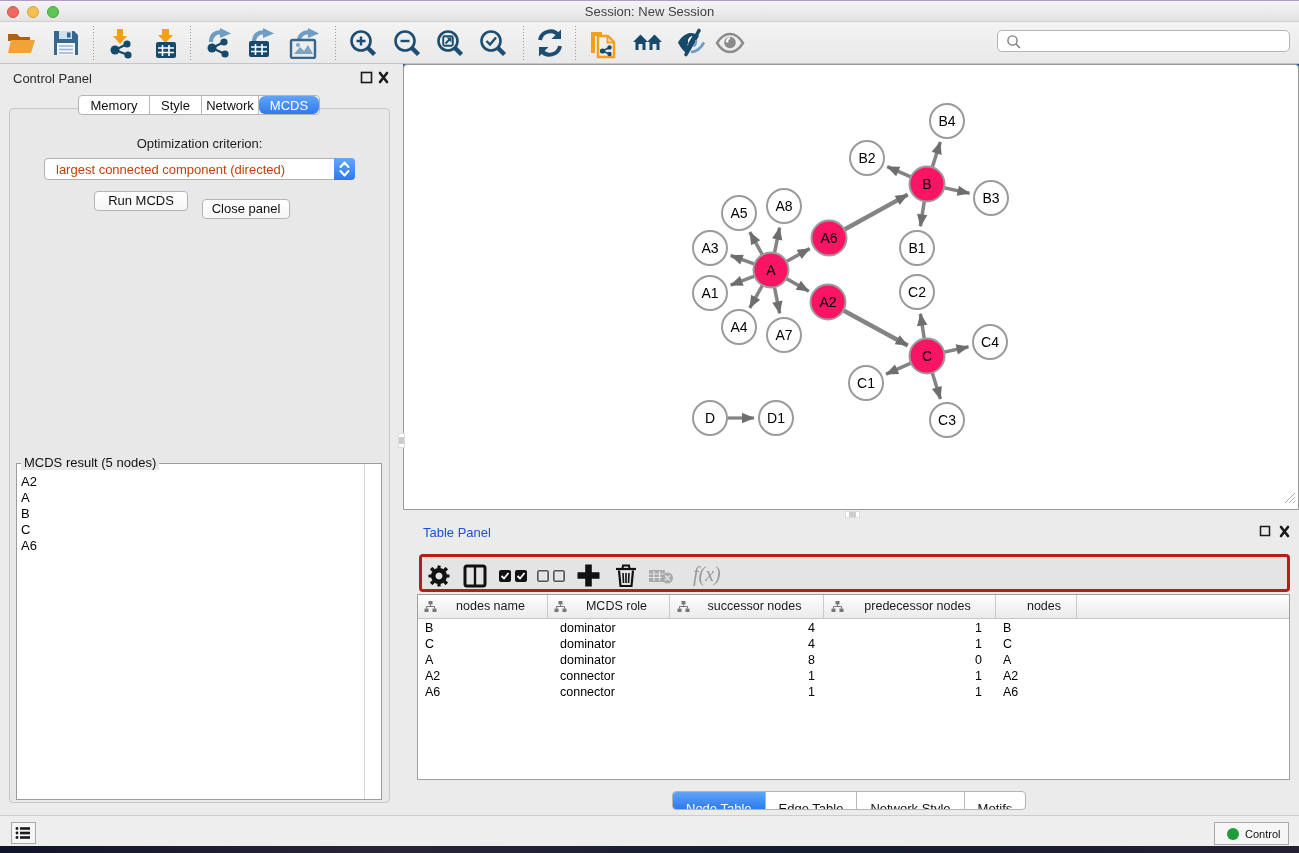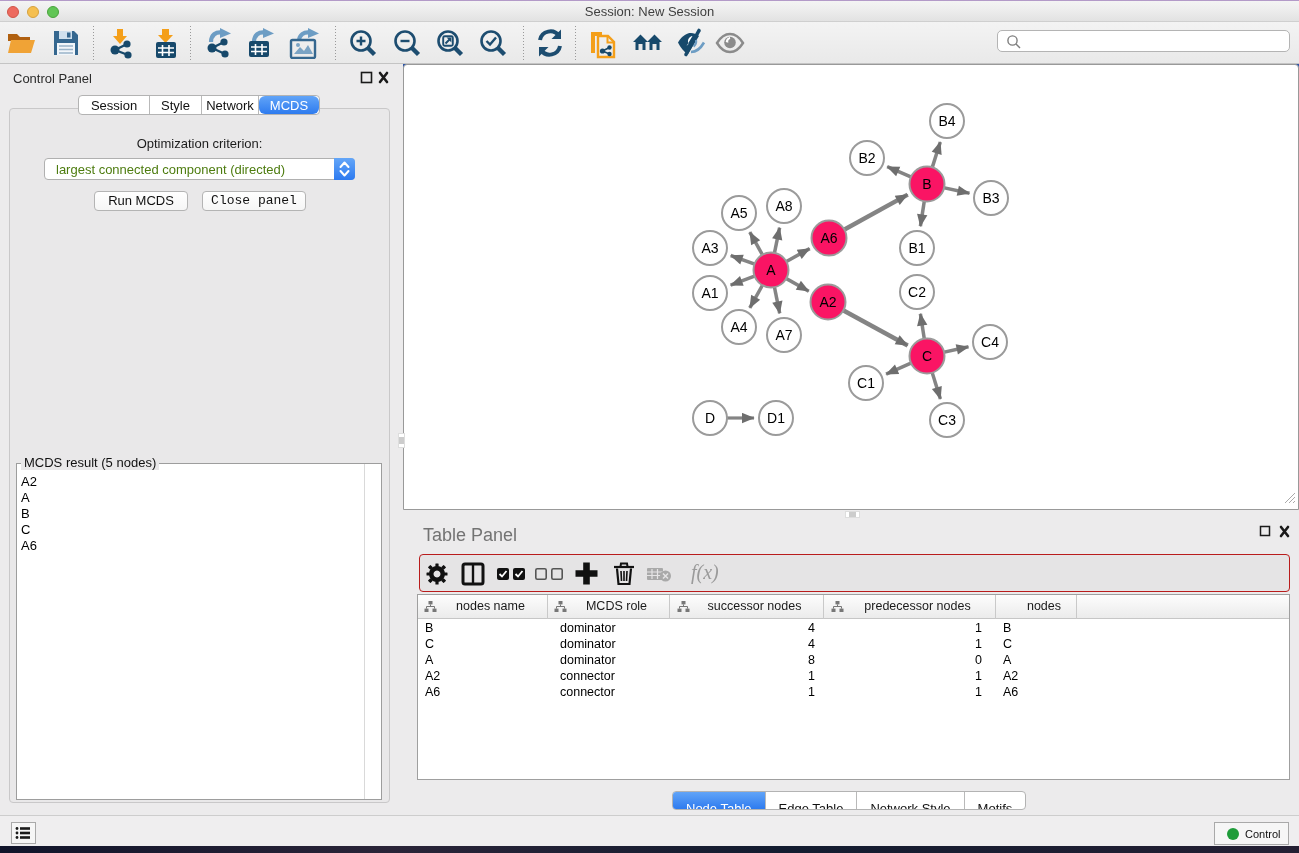--- a/index.html
+++ b/index.html
@@ -27,21 +27,21 @@
   border:1px solid #c9c8c9; border-radius:4px; }
 #cp-tabs { left:78px; top:95px; height:20px; display:flex; border:1px solid #b3b3b3;
   border-radius:4px; background:#fff; overflow:hidden; font-size:13px; }
 #cp-tabs .seg { padding:0; line-height:19px; color:#111; border-right:1px solid #b9b9b9; text-align:center;}
 #cp-tabs .seg:nth-child(1){width:71px} #cp-tabs .seg:nth-child(2){width:52px}
 #cp-tabs .seg:nth-child(3){width:57px} #cp-tabs .seg:nth-child(4){width:60px}
 #cp-tabs .seg:last-child { border-right:none; }
 #cp-tabs .sel { background:linear-gradient(180deg,#61a4f8,#2e7bef); color:#fff;border-radius:6px; }
 .cp-label { left:0; top:136px; width:399px; text-align:center; font-size:13px; color:#1c1c1c; }
 #dropdown { left:44px; top:158px; width:311px; height:22px; background:#fff;
-  border:1px solid #b0b0b0; border-radius:4px; font-size:13px; color:#4d7c0f; }
+  border:1px solid #b0b0b0; border-radius:4px; font-size:13px; color:#c2410c; }
 #dropdown .txt { position:absolute; left:11px; top:3px; }
 #dropdown .step { position:absolute; right:-1px; top:-1px; width:21px; height:22px;
   background:linear-gradient(180deg,#64a6f8,#2d7af0); border-radius:0 4px 4px 0; }
 .btn { position:absolute; height:20px; background:linear-gradient(180deg,#ffffff,#f6f6f6);
   border:1px solid #b4b4b4; border-radius:4px; font-size:13px; color:#111;
   text-align:center; line-height:18px; }
 
 #mcds-box { left:16px; top:463px; width:366px; height:337px; border:1px solid #9d9d9d; background:#fff; }
 #mcds-legend { left:21px; top:455px; background:#e9e8e9; padding:0 3px; font-size:13px; color:#111; }
 #mcds-list { left:21px; top:474px; width:346px; font-size:13px; color:#000; line-height:16px; }
@@ -49,23 +49,23 @@
 
 #nw { left:403px; top:64px; width:896px; height:446px; background:#fff;
   border:1px solid #999; border-radius:4px 4px 0 0; }
 #nw-titlebar { position:absolute; left:0; top:0; width:100%; height:21px;
   background:linear-gradient(180deg,#f1f1f1 0%,#ebebeb 50%,#dcdcdc 100%);
   border-bottom:1px solid #b6b6b6; border-radius:4px 4px 0 0; }
 #nw-titlebar .title { width:100%; text-align:center; font-size:12.5px; color:#3c3c3c; line-height:21px; }
 .slight { width:11px; height:11px; border-radius:50%; top:5px; }
 #nw-canvas { position:absolute; left:2px; top:22px; width:891px; height:422px; background:#fff; }
 
-#tp-title { left:423px; top:525px; font-size:18px; color:#737373; }
+#tp-title { left:423px; top:525px; font-size:13px; color:#1d4ed8; }
 #tp-toolbar { left:419px; top:554px; width:871px; height:38px; background:#e5e4e5;
-  border:1px solid #b91c1c; border-radius:4px; }
+  border:3px solid #b91c1c; border-radius:4px; }
 #tp-table { left:417px; top:594px; width:873px; height:186px; background:#fff; border:1px solid #9f9f9f; }
 #tp-header { position:absolute; left:0; top:0; width:100%; height:24px;
   background:linear-gradient(180deg,#fdfdfd,#ebebeb); border-bottom:1px solid #c6c6c6;
   font-size:12.5px; color:#1a1a1a; }
 .hcol { position:absolute; top:0; height:24px; border-right:1px solid #c9c9c9; }
 .hcol .lbl { position:absolute; top:4px; left:16px; right:0; text-align:center; }
 .sic { position:absolute; top:5px; }
 .trow { position:absolute; font-size:12.5px; color:#000; height:16px; }
 .tcell { position:absolute; }
 
@@ -204,37 +204,37 @@
   </div>
 </div>
 
 <div class="abs" id="cp-title">Control Panel</div>
 <svg class="abs" style="left:360px;top:71px" width="30" height="13" viewBox="0 0 30 13">
   <rect x="1.5" y="1.5" width="10" height="10" fill="none" stroke="#1a1a1a" stroke-width="1.6"></rect>
   <path d="M20 2 L27 11 M27 2 L20 11" stroke="#1a1a1a" stroke-width="2.6" stroke-linecap="round"></path>
 </svg>
 <div class="abs" id="cp-body"></div>
 <div class="abs" id="cp-tabs">
-  <div class="seg">Session</div>
+  <div class="seg">Memory</div>
     <div class="seg">Style</div>
     <div class="seg">Network</div>
     <div class="seg sel">MCDS</div>
 </div>
 <div class="abs cp-label">Optimization criterion:</div>
 <div class="abs" id="dropdown">
   <div class="txt">largest connected component (directed)</div>
   <div class="step">
     <svg width="21" height="22" viewBox="0 0 21 22">
       <path d="M6.5 9 L10.5 4.5 L14.5 9" fill="none" stroke="#fff" stroke-width="2" stroke-linecap="round" stroke-linejoin="round"></path>
       <path d="M6.5 13 L10.5 17.5 L14.5 13" fill="none" stroke="#fff" stroke-width="2" stroke-linecap="round" stroke-linejoin="round"></path>
     </svg>
   </div>
 </div>
 <div class="btn" style="left:94px;top:191px;width:94px;">Run MCDS</div>
-<div class="btn" style="left:202px;top:191px;width:104px;font-family:Liberation Mono, monospace;">Close panel</div>
+<div class="btn" style="left:202px;top:199px;width:88px;">Close panel</div>
 <div class="abs" id="mcds-box"></div>
 <div class="abs" id="mcds-sbar"></div>
 <div class="abs" id="mcds-legend">MCDS result (5 nodes)</div>
 <div class="abs" id="mcds-list">A2<br>A<br>B<br>C<br>A6</div>
 
 <div class="abs" style="left:403px;top:64px;width:8px;height:8px;background:#2d56a9;"></div>
 <div class="abs" style="left:1291px;top:64px;width:8px;height:8px;background:#2d56a9;"></div>
 <div class="abs" id="nw">
   <div id="nw-canvas">
     <svg width="891" height="422" viewBox="0 0 891 422" font-family="Liberation Sans, sans-serif">

